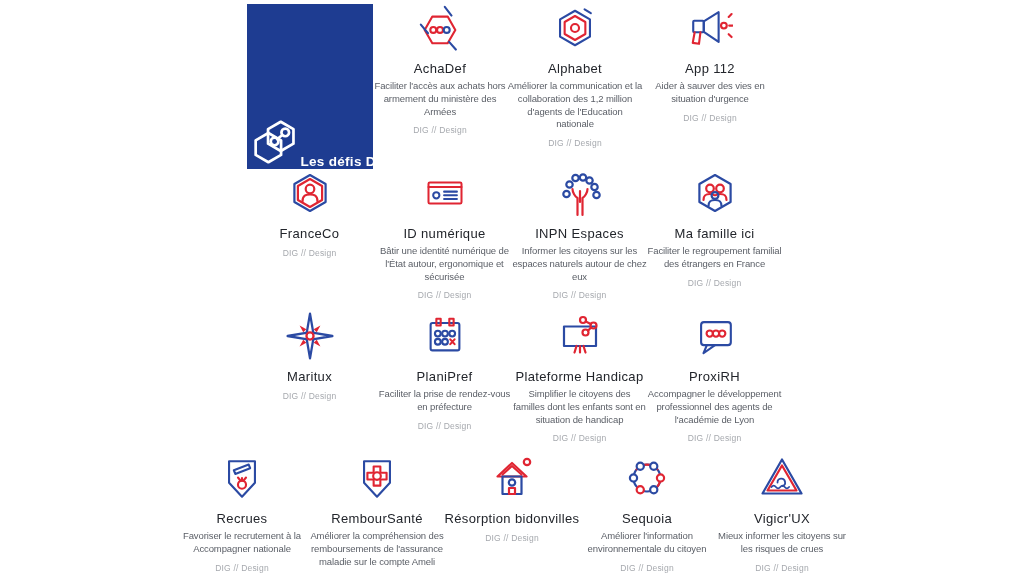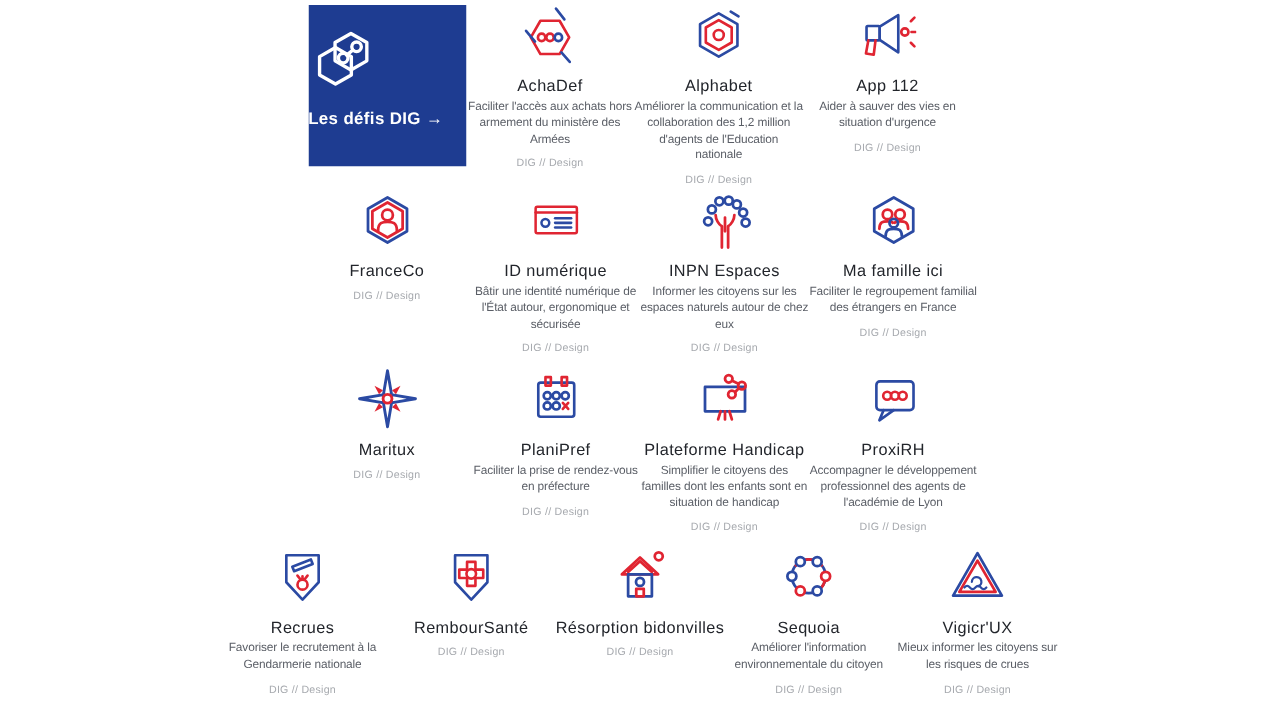--- a/index.html
+++ b/index.html
@@ -15,22 +15,22 @@
   .card{width:135px;flex:0 0 auto;text-align:center;cursor:pointer;}
   .iconbox{height:48px;display:flex;align-items:center;justify-content:center;margin-bottom:9px;}
   .title{
     font-size:13px;font-weight:normal;color:#22252b;letter-spacing:.35px;
     margin-bottom:4px;white-space:nowrap;
   }
   .desc{font-size:9.5px;line-height:12.8px;color:#5a5e66;letter-spacing:-.1px;}
   .desc div{white-space:nowrap;}
   .tag{font-size:8.5px;color:#a6a9ae;margin-top:7px;letter-spacing:.2px;white-space:nowrap;}
   .promo{
-    width:126px;height:129px;background:#1e3c91;flex:0 0 auto;cursor:pointer;
-    display:flex;flex-direction:column;align-items:flex-start;text-align:center;
+    width:126px;height:165px;background:#1e3c91;flex:0 0 auto;cursor:pointer;
+    display:flex;flex-direction:row;align-items:flex-end;text-align:center;
   }
   .promo .piconbox{margin-top:16px;height:54px;display:flex;align-items:center;justify-content:center;}
   .promo-label{
     color:#ffffff;font-weight:bold;font-size:13.5px;letter-spacing:.3px;
     margin-top:13px;white-space:nowrap;
   }
   svg{display:block;}
 </style>
 </head>
 <body>
@@ -263,33 +263,38 @@
           <svg width="46" height="46" viewBox="0 0 48 48" fill="none" stroke-width="2.2" stroke-linecap="round" stroke-linejoin="round">
             <path stroke="#2b4aa3" d="M10.5,6.5 H37.5 V29 L24,43.5 L10.5,29 Z"></path>
             <path stroke="#2b4aa3" d="M15.5,16 L31,10 L32.5,13.8 L17,19.8 Z"></path>
             <circle stroke="#e02532" cx="24" cy="31" r="4.2"></circle>
             <path stroke="#e02532" d="M24,24 V26.8 M19.8,23.5 L22.2,26.5 M28.2,23.5 L25.8,26.5"></path>
           </svg>
         </div>
         <div class="title">Recrues</div>
         <div class="desc">
           <div>Favoriser le recrutement à la</div>
-          <div>Gendarmerie nationale</div>
+          <div>Accompagner nationale</div>
         </div>
         <div class="tag">DIG // Design</div>
       </div>
       <div class="card">
         <div class="iconbox">
           <svg width="46" height="46" viewBox="0 0 48 48" fill="none" stroke-width="2.2" stroke-linecap="round" stroke-linejoin="round">
             <path stroke="#2b4aa3" d="M10.5,6.5 H37.5 V29 L24,43.5 L10.5,29 Z"></path>
             <path stroke="#e02532" d="M20.5,12 H27.5 V18.5 H34 V25.5 H27.5 V32 H20.5 V25.5 H14 V18.5 H20.5 Z"></path>
             <circle stroke="#e02532" cx="24" cy="22" r="4"></circle>
           </svg>
         </div>
         <div class="title">RembourSanté</div>
+        <div class="desc">
+          <div>Améliorer la compréhension des</div>
+          <div>remboursements de l'assurance</div>
+          <div>maladie sur le compte Ameli</div>
+        </div>
         <div class="tag">DIG // Design</div>
       </div>
       <div class="card">
         <div class="iconbox">
           <svg width="48" height="48" viewBox="0 0 48 48" fill="none" stroke-width="2.2" stroke-linecap="round" stroke-linejoin="round">
             <path stroke="#e02532" d="M9.5,22.5 L24,9 L38.5,22.5 Z"></path>
             <path stroke="#e02532" d="M14.5,20.5 L24,12 L33.5,20.5"></path>
             <rect stroke="#2b4aa3" x="14.5" y="22.5" width="19" height="17.5"></rect>
             <circle stroke="#2b4aa3" cx="24" cy="28.5" r="3.2"></circle>
             <rect stroke="#e02532" x="21" y="34" width="6" height="6"></rect>

